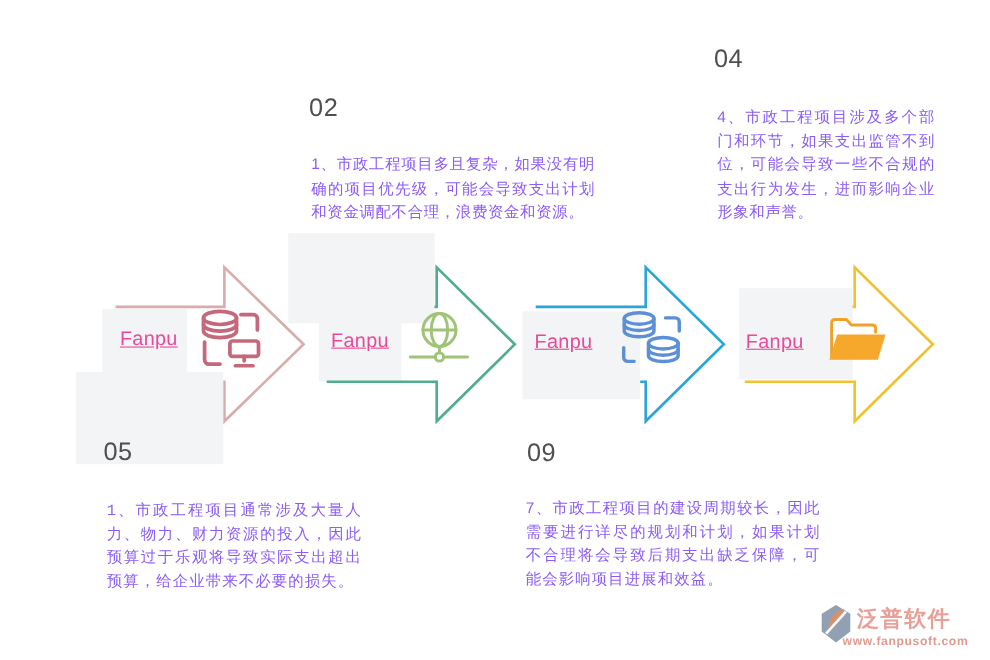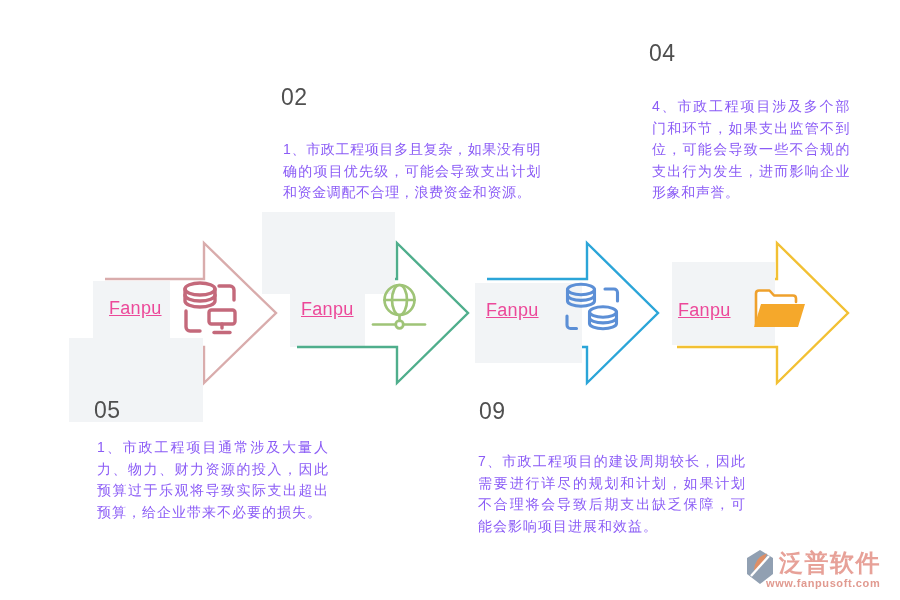--- a/index.html
+++ b/index.html
@@ -17,21 +17,21 @@
   }
   .step-number{
     font-size:23px;color:#4f4f4f;line-height:30px;letter-spacing:.5px;
   }
   .step-text{
     font-size:14px;color:#8b5cf6;line-height:21.5px;letter-spacing:1px;
     word-break:break-all;text-align:justify;
   }
   .step-text.tight{letter-spacing:.6px;}
   .footer-brand{
-    font-size:24px;font-weight:bold;color:#e7a198;letter-spacing:1.5px;
+    font-size:20px;font-weight:bold;color:#e7a198;letter-spacing:1.5px;
     white-space:nowrap;line-height:24px;
   }
   .footer-url{
     font-size:11px;font-weight:bold;color:#e19a90;letter-spacing:.6px;
     white-space:nowrap;line-height:13px;
   }
 </style>
 </head>
 <body>
 
@@ -91,21 +91,21 @@
 <div class="abs fanpu-label" style="left:109px;top:299px;">Fanpu</div>
 <div class="abs fanpu-label" style="left:301px;top:300px;">Fanpu</div>
 <div class="abs fanpu-label" style="left:486px;top:301px;">Fanpu</div>
 <div class="abs fanpu-label" style="left:678px;top:301px;">Fanpu</div>
 
 <div class="abs step-number" style="left:94px;top:395px;">05</div>
 <div class="abs step-number" style="left:281px;top:82px;">02</div>
 <div class="abs step-number" style="left:479px;top:396px;">09</div>
 <div class="abs step-number" style="left:649px;top:38px;">04</div>
 
-<div class="abs step-text" style="left:97px;top:437px;width:232px;">1、市政工程项目通常涉及大量人力、物力、财力资源的投入，因此预算过于乐观将导致实际支出超出预算，给企业带来不必要的损失。</div>
+<div class="abs step-text" style="left:97px;top:455px;width:232px;font-family:Liberation Mono, monospace;">1、市政工程项目通常涉及大量人力、物力、财力资源的投入，因此预算过于乐观将导致实际支出超出预算，给企业带来不必要的损失。</div>
 <div class="abs step-text tight" style="left:283px;top:139px;width:258px;">1、市政工程项目多且复杂，如果没有明确的项目优先级，可能会导致支出计划和资金调配不合理，浪费资金和资源。</div>
 <div class="abs step-text" style="left:478px;top:451px;width:268px;">7、市政工程项目的建设周期较长，因此需要进行详尽的规划和计划，如果计划不合理将会导致后期支出缺乏保障，可能会影响项目进展和效益。</div>
 <div class="abs step-text tight" style="left:652px;top:96px;width:198px;">4、市政工程项目涉及多个部门和环节，如果支出监管不到位，可能会导致一些不合规的支出行为发生，进而影响企业形象和声誉。</div>
 
 <svg class="abs" style="left:744px;top:549px;" width="32" height="36" viewBox="0 0 32 36">
   <path d="M16,1 L29,9 V25 L16,35 L3,25 V9 Z" fill="#91a0b2"></path>
   <path d="M10,21 Q11,8 23,4.5 Q20,14 12,21 Z" fill="#df8f66"></path>
   <path d="M7,27 L25,7" stroke="#ffffff" stroke-width="2.4" fill="none"></path>
 </svg>
 <div class="abs footer-brand" style="left:779px;top:551px;">泛普软件</div>

